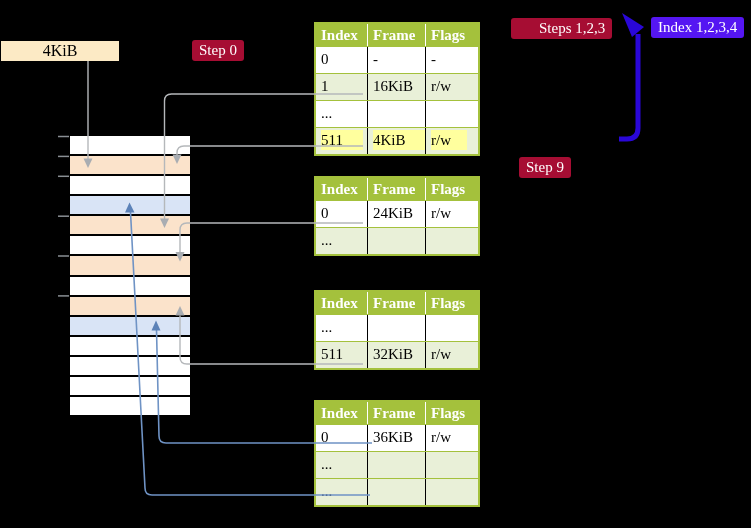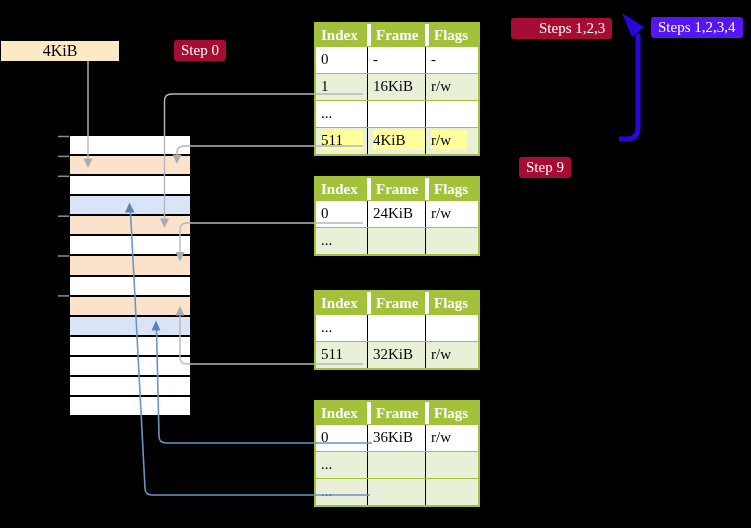--- a/index.html
+++ b/index.html
@@ -8,41 +8,41 @@
 
   
   .srcbox{position:absolute;left:1px;top:41px;width:118px;height:20px;background:#fceac5;
           color:#000;font-size:16px;line-height:20px;text-align:center;}
 
   
   .chip{position:absolute;color:#fff;font-size:15px;line-height:17px;padding:2px 7px;
         border-radius:3px;white-space:nowrap;}
   .crimson{background:#a60d33;}
   .violet{background:#5516f2;}
-  .chip-step0{left:174px;top:40px;}
+  .chip-step0{left:192px;top:40px;}
   .chip-steps123{left:511px;top:18px;padding-left:28px;}
   .chip-steps1234{left:651px;top:17px;}
   .chip-step4{left:519px;top:157px;}
 
   
   .stack{position:absolute;left:70px;top:136px;width:120px;height:279px;
          display:flex;flex-direction:column;background:#000;}
   .mrow{flex:1;border-bottom:2px solid #000;box-sizing:border-box;}
   .mrow:last-child{border-bottom:none;}
   .mrow.white{background:#ffffff;}
   .mrow.wheat{background:#fbe3cb;}
   .mrow.blue{background:#d9e4f6;}
 
   
   .ptable{position:absolute;left:314px;width:166px;border:2px solid #a4c13c;background:#a4c13c;
           box-sizing:border-box;}
   .t0{top:22px}.t1{top:176px}.t2{top:290px}.t3{top:400px}
   .thead{display:flex;background:#a4c13c;height:22px;line-height:22px;}
   .th{color:#fff;font-weight:bold;font-size:15px;padding-left:5px;box-sizing:border-box;}
-  .th + .th{border-left:4px solid #ffffff;}
+  .th + .th{border-left:1px solid #ffffff;}
   .trow{display:flex;height:26px;line-height:25px;background:#fff;border-top:1px solid #a4c13c;}
   .trow.shade{background:#e9f0d8;}
   .td{font-size:15px;padding-left:5px;box-sizing:border-box;overflow:hidden;white-space:nowrap;}
   .td + .td{border-left:1px solid #000;}
   .c0{width:51px}.c1{width:58px}.c2{width:53px}
   .hl{background:#ffff9e;display:inline-block;line-height:20px;}
   .hl-0{min-width:42px}.hl-1{min-width:52px}.hl-2{min-width:36px}
 
   
   .overlay{position:absolute;left:0;top:0;z-index:5;pointer-events:none;}
@@ -56,21 +56,21 @@
 </style>
 </head>
 <body>
 
 <div class="canvas">
 
   <div class="srcbox">4KiB</div>
 
   <div class="chip crimson chip-step0">Step 0</div>
   <div class="chip crimson chip-steps123">Steps 1,2,3</div>
-  <div class="chip violet chip-steps1234">Steps 1,2,3,4</div>
+  <div class="chip violet chip-steps1234">Index 1,2,3,4</div>
   <div class="chip crimson chip-step4">Step 9</div>
 
   <div class="stack">
       <div class="mrow white"></div>
       <div class="mrow wheat"></div>
       <div class="mrow white"></div>
       <div class="mrow blue"></div>
       <div class="mrow wheat"></div>
       <div class="mrow white"></div>
       <div class="mrow wheat"></div>

